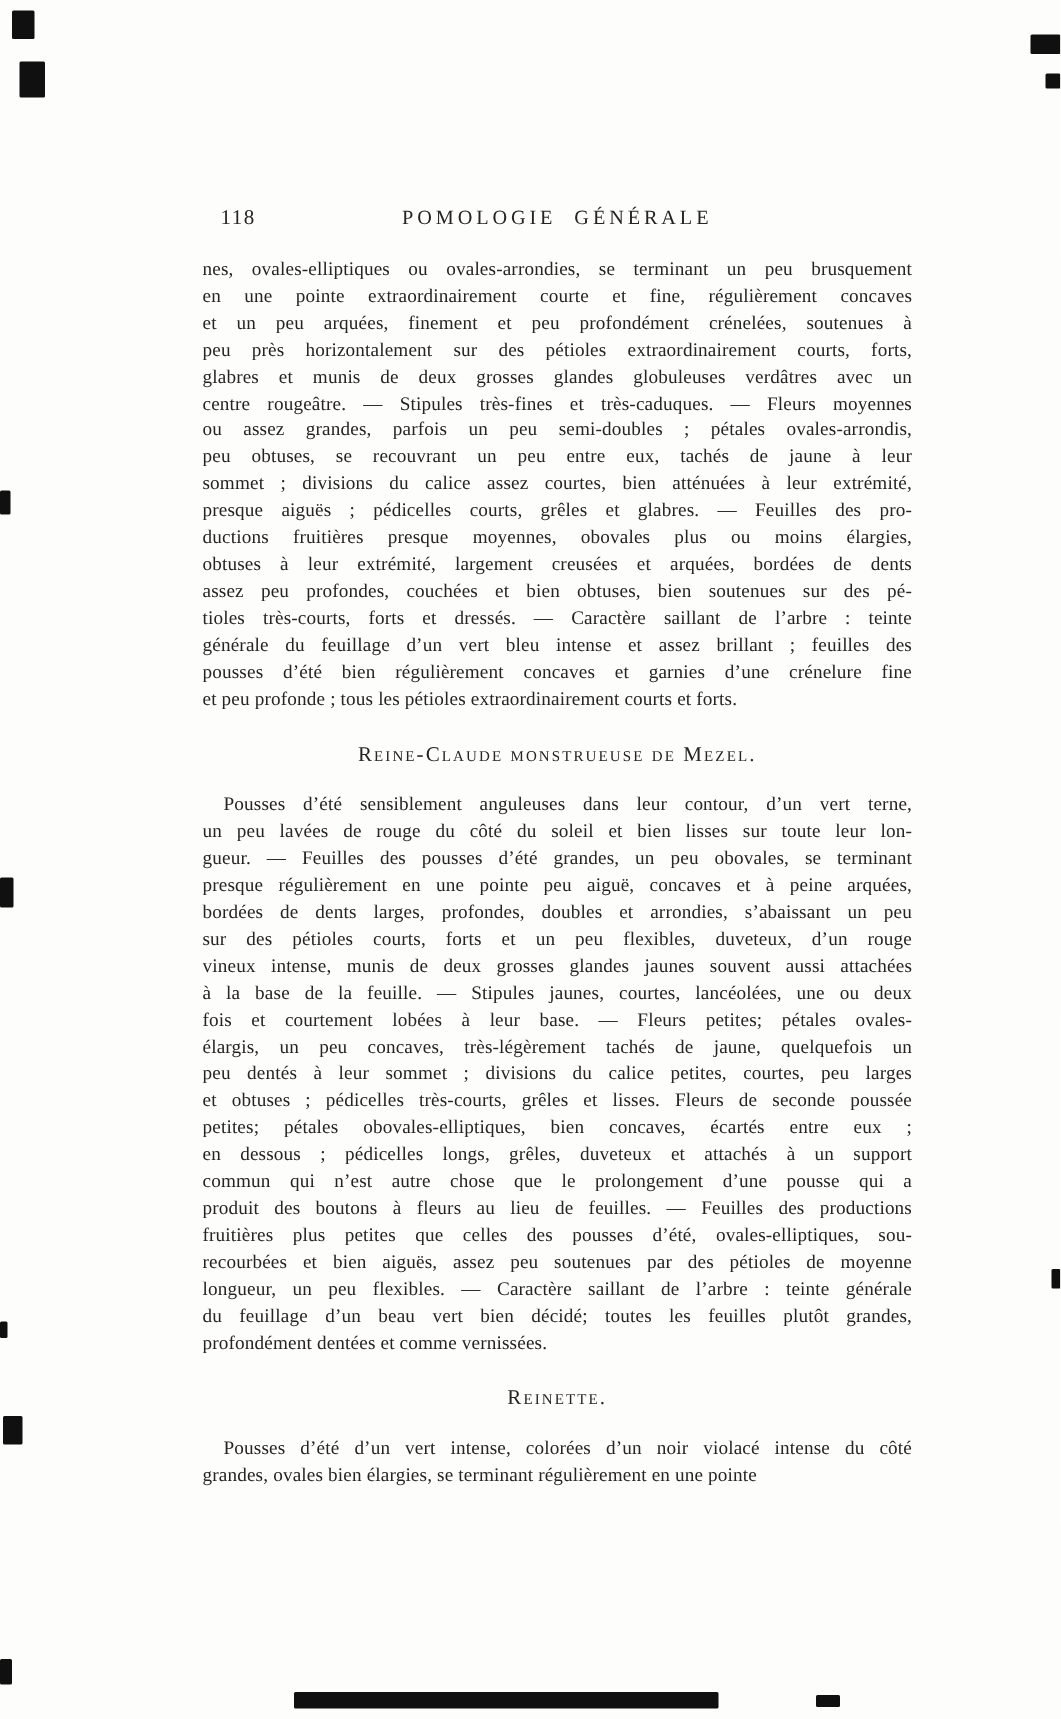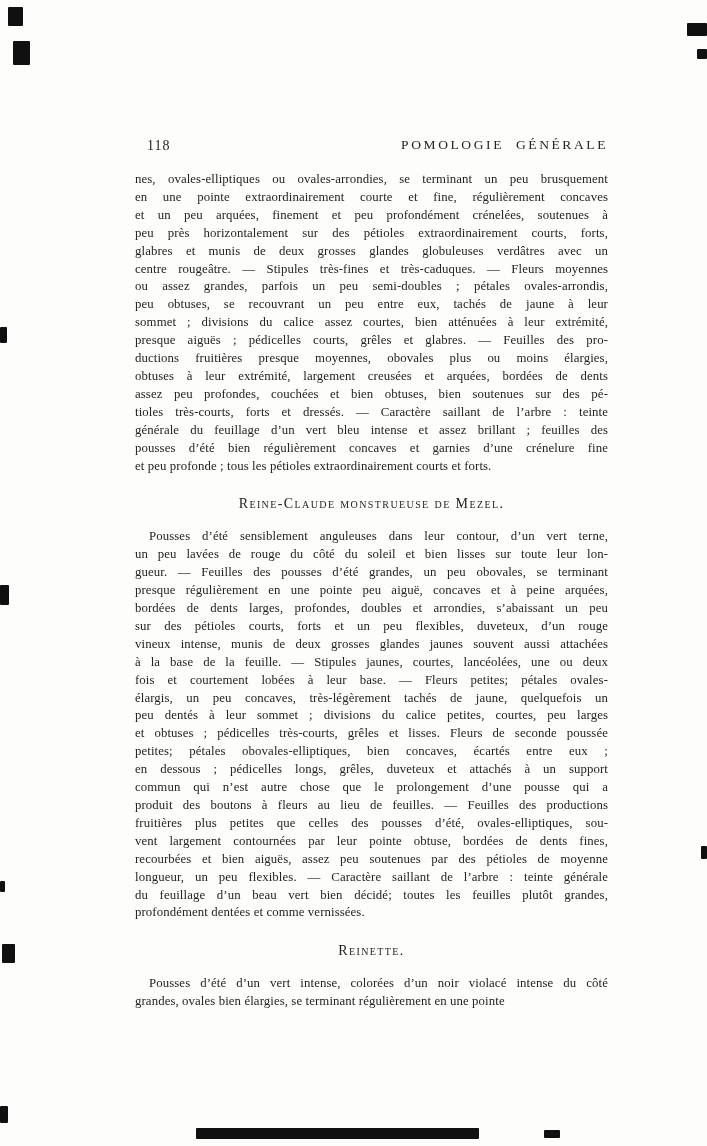--- a/index.html
+++ b/index.html
@@ -7,21 +7,21 @@
     position:relative;
     width:707px; height:1146px;
     background:#fdfdfb;
     font-family:"Liberation Serif", serif;
     color:#262320;
     overflow:hidden;
   }
   .column { position:absolute; left:135px; top:137px; width:473px; }
   .header { position:relative; height:18px; margin-bottom:16px; }
   .pagenum { position:absolute; left:12px; top:1px; font-size:14px; letter-spacing:1px; }
-  .running { display:block; text-align:right; font-size:13.5px; letter-spacing:2.6px; word-spacing:6px; }
+  .running { display:block; text-align:center; font-size:13.5px; letter-spacing:2.6px; word-spacing:6px; }
   .para { margin:0; font-size:12.8px; line-height:17.9px; letter-spacing:0.1px; }
   .line { text-align:justify; text-align-last:justify; }
   .line.last { text-align-last:left; }
   .line.first { text-indent:14px; }
   .heading {
     text-align:center;
     font-variant:small-caps;
     font-size:14px;
     letter-spacing:1.4px;
     margin-top:20px; margin-bottom:15px;
@@ -70,21 +70,20 @@
           <div class="line">à la base de la feuille. — Stipules jaunes, courtes, lancéolées, une ou deux</div>
           <div class="line">fois et courtement lobées à leur base. — Fleurs petites; pétales ovales-</div>
           <div class="line">élargis, un peu concaves, très-légèrement tachés de jaune, quelquefois un</div>
           <div class="line">peu dentés à leur sommet ; divisions du calice petites, courtes, peu larges</div>
           <div class="line">et obtuses ; pédicelles très-courts, grêles et lisses. Fleurs de seconde poussée</div>
           <div class="line">petites; pétales obovales-elliptiques, bien concaves, écartés entre eux ;</div>
           <div class="line">en dessous ; pédicelles longs, grêles, duveteux et attachés à un support</div>
           <div class="line">commun qui n’est autre chose que le prolongement d’une pousse qui a</div>
           <div class="line">produit des boutons à fleurs au lieu de feuilles. — Feuilles des productions</div>
           <div class="line">fruitières plus petites que celles des pousses d’été, ovales-elliptiques, sou-</div>
-          <div class="line">vent largement contournées par leur pointe obtuse, bordées de dents fines,</div>
           <div class="line">recourbées et bien aiguës, assez peu soutenues par des pétioles de moyenne</div>
           <div class="line">longueur, un peu flexibles. — Caractère saillant de l’arbre : teinte générale</div>
           <div class="line">du feuillage d’un beau vert bien décidé; toutes les feuilles plutôt grandes,</div>
           <div class="line last">profondément dentées et comme vernissées.</div>
         </div>
         <div class="heading">Reinette.</div>
         <div class="para">
           <div class="line first">Pousses d’été d’un vert intense, colorées d’un noir violacé intense du côté</div>
           <div class="line last">grandes, ovales bien élargies, se terminant régulièrement en une pointe</div>
         </div>

